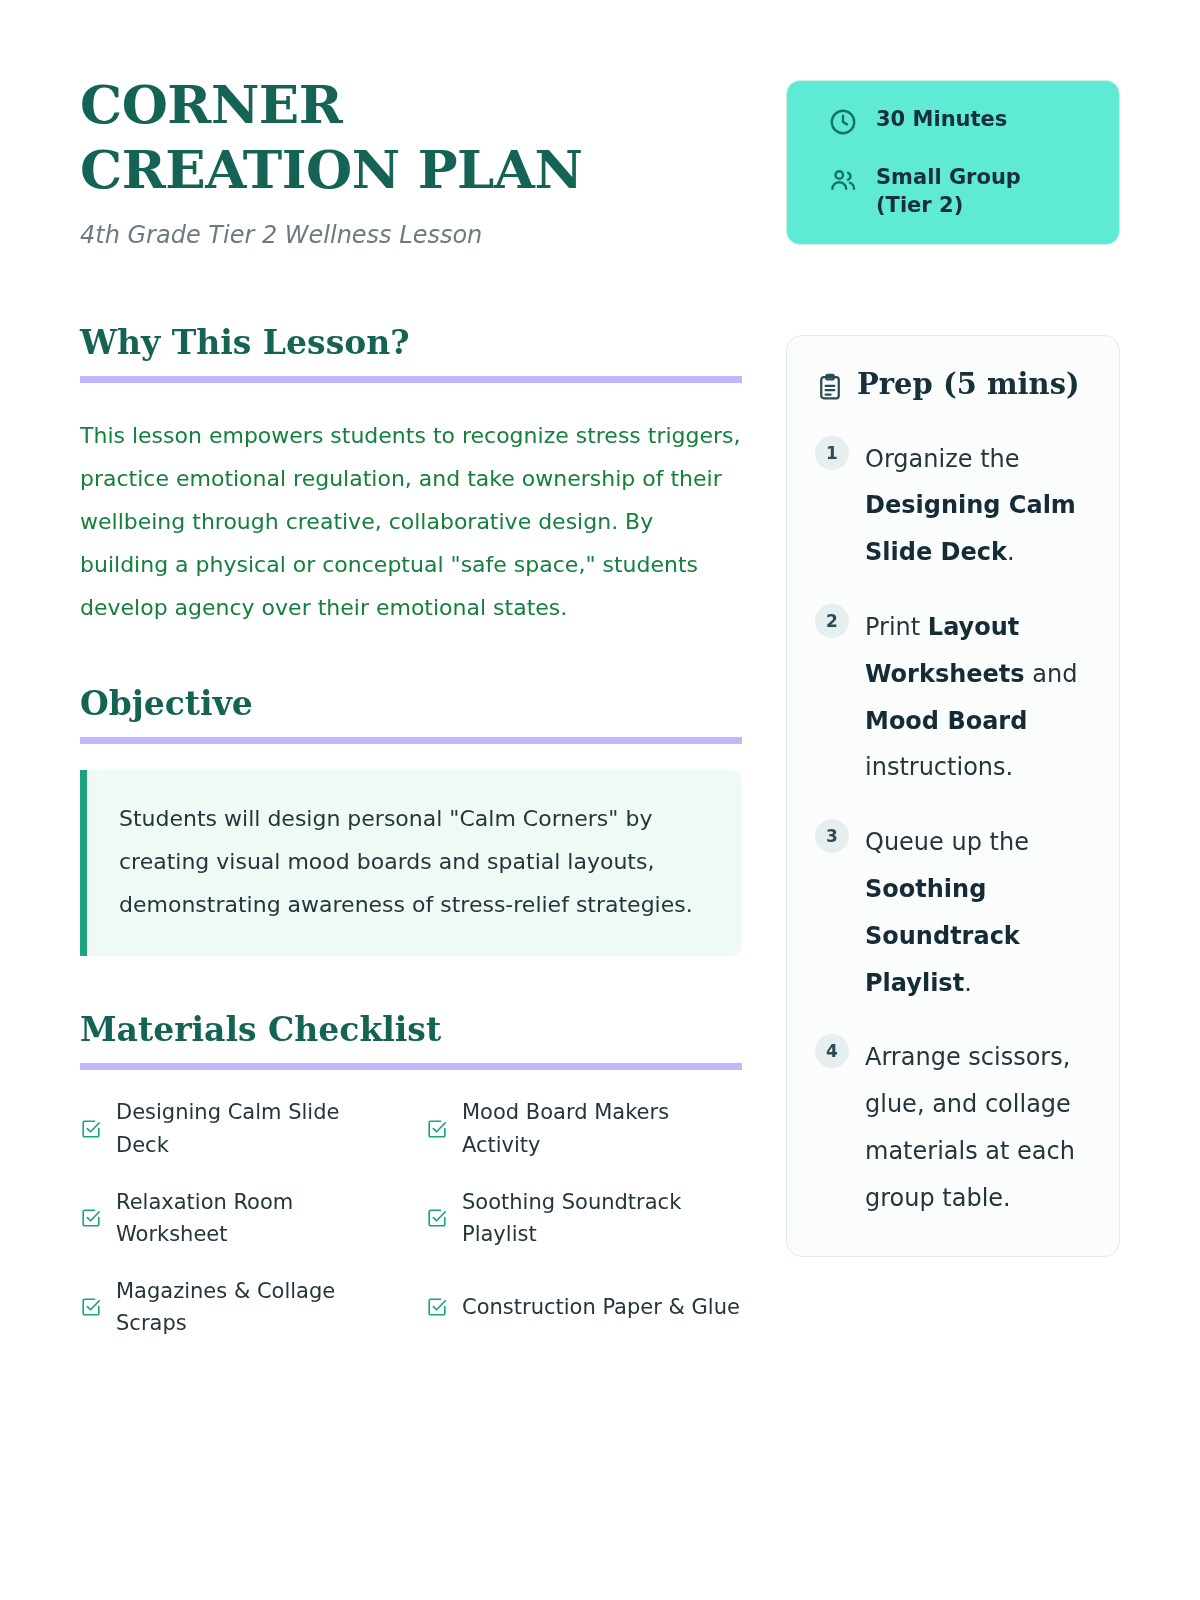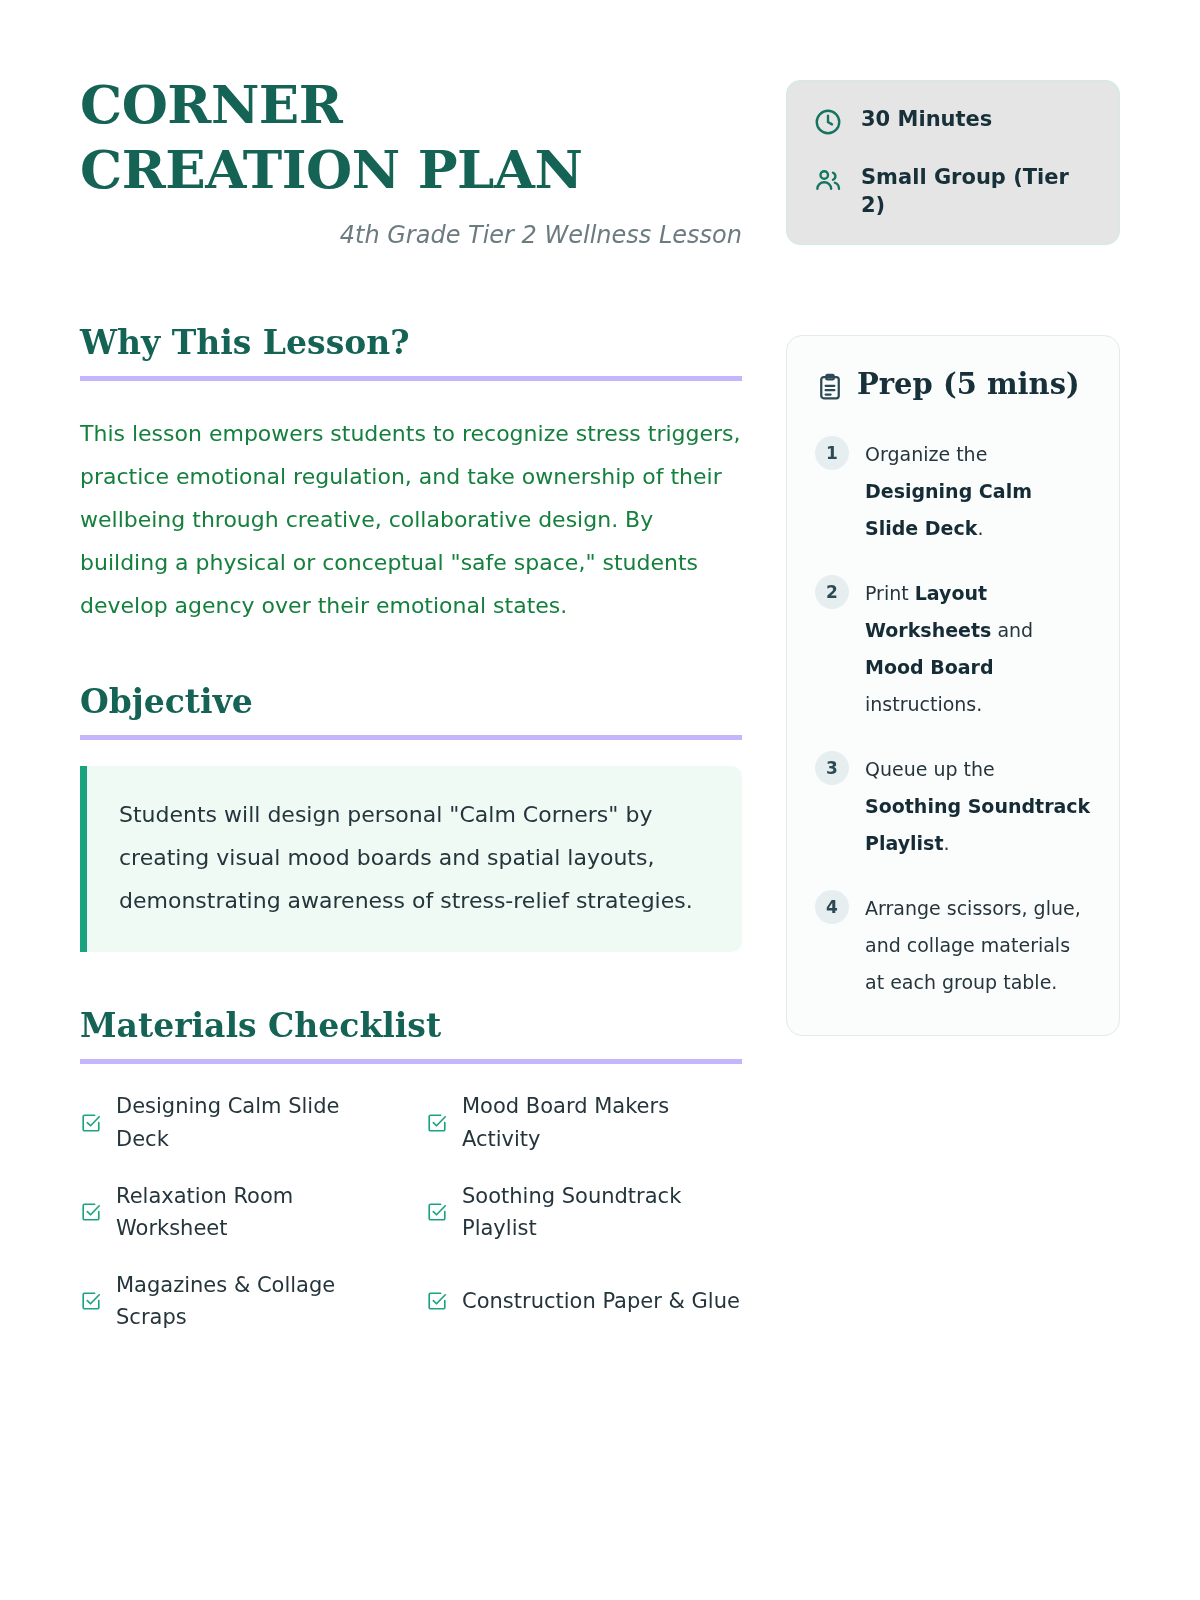--- a/index.html
+++ b/index.html
@@ -37,29 +37,28 @@
     letter-spacing: -0.5px;
     color: #146355;
     max-width: 560px;
   }
   .subtitle {
     margin-top: 20px;
     font-style: italic;
     font-size: 24px;
     color: #6c7b80;
     font-family: "DejaVu Sans", sans-serif;
-    text-align: right;
   }
 
   .meta-card {
     margin-top: 8px;
-    background: #e5e5e5;
+    background: #5eead4;
     border: 1px solid #cfeee0;
     border-radius: 14px;
-    padding: 24px 26px;
+    padding: 24px 41px;
   }
   .meta-row {
     display: flex;
     align-items: flex-start;
     gap: 18px;
     margin-bottom: 22px;
   }
   .meta-row:last-child { margin-bottom: 0; justify-content: flex-end; }
   .meta-icon { flex: 0 0 30px; margin-top: 2px; color: #15745f; }
   .meta-text {
@@ -69,21 +68,21 @@
     line-height: 1.35;
   }
 
   
   .section-head {
     font-family: "DejaVu Serif", serif;
     font-weight: 700;
     font-size: 33px;
     color: #146355;
     padding-bottom: 14px;
-    border-bottom: 5px solid #c4b5fd;
+    border-bottom: 7px solid #c4b5fd;
   }
   .body-text {
     margin-top: 32px;
     font-size: 22px;
     line-height: 1.95;
     color: #15803d;
   }
 
   .sec-gap { margin-top: 54px; }
 
@@ -162,21 +161,21 @@
     border-radius: 50%;
     background: #e7eef0;
     color: #2c4a55;
     font-size: 17px;
     font-weight: 700;
     display: flex;
     align-items: center;
     justify-content: center;
   }
   .prep-text {
-    font-size: 19px;
+    font-size: 24px;
     line-height: 1.95;
     color: #25353c;
   }
   .prep-text b { color: #152c36; font-weight: 700; }
 </style>
 </head>
 <body>
 
 <div class="page">
   <div class="layout">

